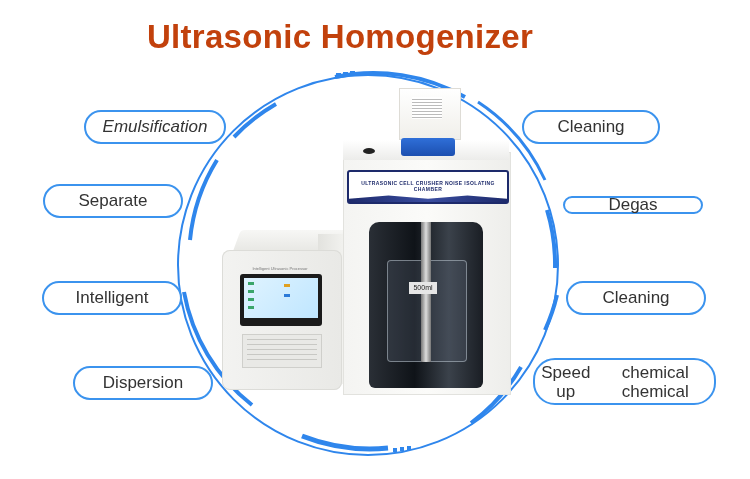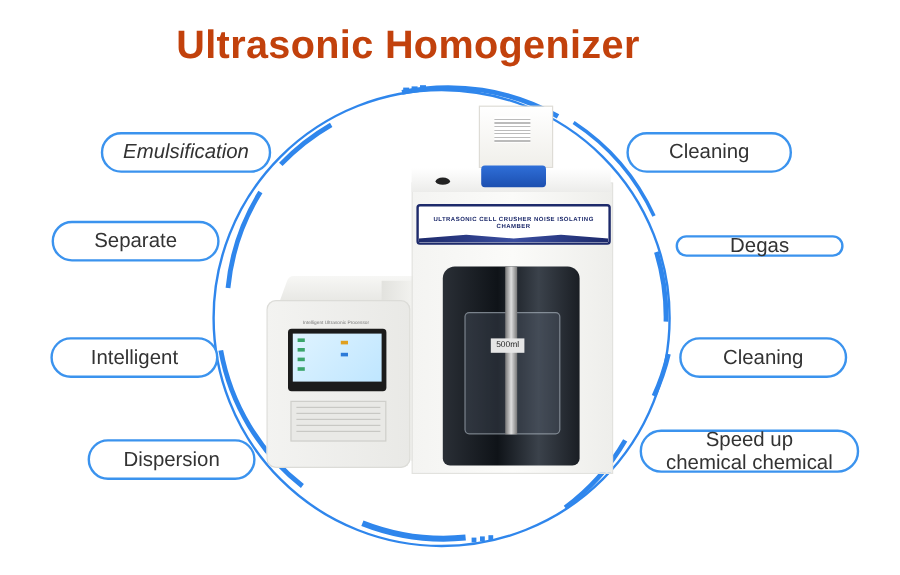--- a/index.html
+++ b/index.html
@@ -110,16 +110,16 @@
 </div>
 
 <div class="pill" style="left:84px;top:110px;width:142px;height:34px;font-style:italic;">Emulsification</div>
 <div class="pill" style="left:43px;top:184px;width:140px;height:34px;">Separate</div>
 <div class="pill" style="left:42px;top:281px;width:140px;height:34px;">Intelligent</div>
 <div class="pill" style="left:73px;top:366px;width:140px;height:34px;">Dispersion</div>
 
 <div class="pill" style="left:522px;top:110px;width:138px;height:34px;">Cleaning</div>
 <div class="pill" style="left:563px;top:196px;width:140px;height:18px;">Degas</div>
 <div class="pill" style="left:566px;top:281px;width:140px;height:34px;text-align:center;">Cleaning</div>
-<div class="pill two" style="left:533px;top:358px;width:183px;height:36px;flex-direction:column;">
+<div class="pill two" style="left:533px;top:358px;width:183px;height:47px;flex-direction:row;">
   <span>Speed up</span>
   <span>chemical chemical</span>
 </div>
 
 </body></html>

